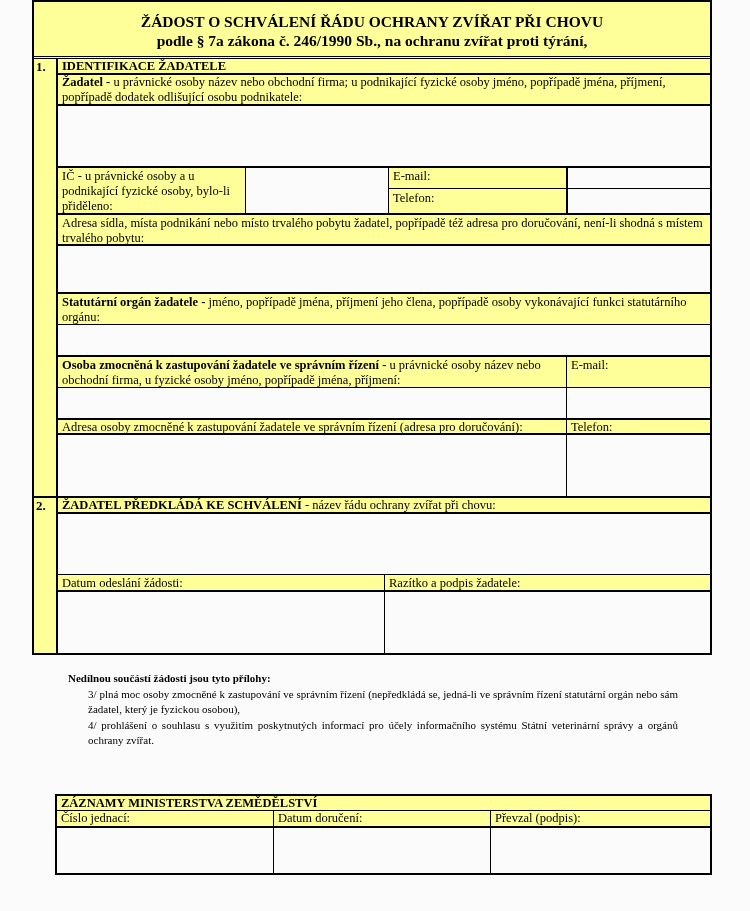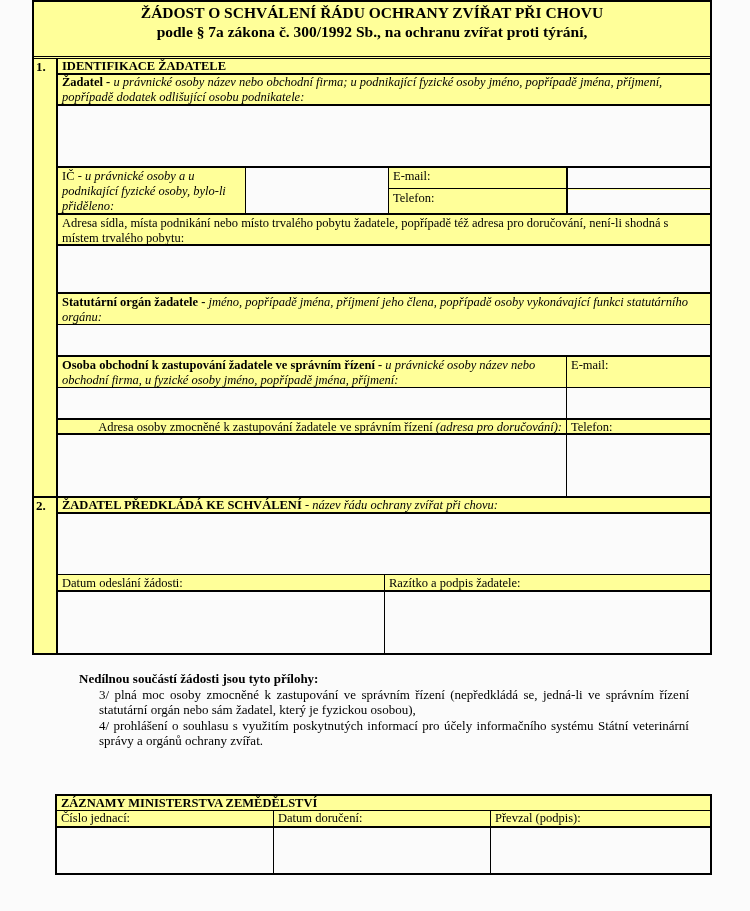--- a/index.html
+++ b/index.html
@@ -3,47 +3,47 @@
 <meta charset="utf-8">
 <style>
   html, body { margin:0; padding:0; background:#fbfbfb; }
   body { width:750px; height:911px; position:relative; overflow:hidden;
          font-family:"Liberation Serif", serif; color:#000; }
   .y { background:#ffff99; }
   .w { background:#fbfbfb; }
   .abs { position:absolute; box-sizing:border-box; }
   .t { font-size:12.5px; line-height:15px; padding:1px 4px; }
   .b { font-weight:bold; }
-  .i { font-style:italic; }
+  .i { }
 
   
   #frame { left:32px; top:0; width:680px; height:655px; border:2px solid #000; background:#ffff99; }
   #title { left:32px; top:0; width:680px; height:58px; text-align:center;
-           font-weight:bold; font-size:15.5px; line-height:19px; padding-top:3px; }
+           font-weight:bold; font-size:15.5px; line-height:19px; padding-top:12px; }
   .hl { height:2px; background:#000; }
   .hl1 { height:1px; background:#000; }
   .vl { width:2px; background:#000; }
   .vl1 { width:1px; background:#000; }
 
   .num { font-weight:bold; font-size:13px; }
 
-  #attach { left:79px; top:671px; width:610px; font-size:13px; line-height:15.5px; }
+  #attach { left:68px; top:671px; width:610px; font-size:11px; line-height:15.5px; }
   #attach .head { font-weight:bold; }
   #attach .item { padding-left:20px; text-align:justify; }
 
   #mz { left:55px; top:794px; width:657px; height:81px; border:2px solid #000; background:#fbfbfb; }
 </style>
 </head>
 <body>
 
 <div class="abs" id="frame"></div>
 
 <div class="abs" id="title">
   <div>ŽÁDOST O SCHVÁLENÍ ŘÁDU OCHRANY ZVÍŘAT PŘI CHOVU</div>
-  <div>podle § 7a zákona č. 300/1992 Sb., na ochranu zvířat proti týrání,</div>
+  <div>podle § 7a zákona č. 246/1990 Sb., na ochranu zvířat proti týrání,</div>
 </div>
 
 <div class="abs hl1" style="left:32px;top:56px;width:680px;"></div>
 <div class="abs hl1" style="left:32px;top:58px;width:680px;"></div>
 
 <div class="abs vl" style="left:56px;top:58px;height:597px;"></div>
 
 <div class="abs num" style="left:36px;top:59px;">1.</div>
 
 <div class="abs t b" style="left:58px;top:58px;width:516px;height:16px;">IDENTIFIKACE ŽADATELE</div>
@@ -64,43 +64,43 @@
 <div class="abs w" style="left:246px;top:168px;width:142px;height:46px;"></div>
 <div class="abs vl1" style="left:388px;top:168px;height:46px;"></div>
 <div class="abs t" style="left:389px;top:168px;width:177px;height:20px;">E-mail:</div>
 <div class="abs hl1" style="left:389px;top:188px;width:322px;"></div>
 <div class="abs t" style="left:389px;top:190px;width:177px;height:22px;">Telefon:</div>
 <div class="abs vl" style="left:566px;top:168px;height:46px;"></div>
 <div class="abs w" style="left:568px;top:168px;width:142px;height:20px;"></div>
 <div class="abs w" style="left:568px;top:190px;width:142px;height:24px;"></div>
 <div class="abs hl" style="left:57px;top:213px;width:654px;"></div>
 
-<div class="abs t" style="left:58px;top:215px;width:652px;height:30px;">Adresa sídla, místa podnikání nebo místo trvalého pobytu žadatele, popřípadě též adresa pro doručování, není-li shodná s místem trvalého pobytu:</div>
+<div class="abs t" style="left:58px;top:215px;width:652px;height:30px;">Adresa sídla, místa podnikání nebo místo trvalého pobytu žadatel, popřípadě též adresa pro doručování, není-li shodná s místem trvalého pobytu:</div>
 <div class="abs hl" style="left:57px;top:244px;width:654px;"></div>
 <div class="abs w" style="left:58px;top:246px;width:652px;height:46px;"></div>
 <div class="abs hl" style="left:57px;top:292px;width:654px;"></div>
 
 <div class="abs t" style="left:58px;top:294px;width:652px;height:30px;">
   <span class="b">Statutární orgán žadatele -</span><span class="i"> jméno, popřípadě jména, příjmení jeho člena, popřípadě osoby vykonávající funkci statutárního orgánu:</span>
 </div>
 <div class="abs hl1" style="left:57px;top:324px;width:654px;"></div>
 <div class="abs w" style="left:58px;top:325px;width:652px;height:30px;"></div>
 <div class="abs hl" style="left:57px;top:355px;width:654px;"></div>
 
 <div class="abs t" style="left:58px;top:357px;width:508px;height:30px;">
-  <span class="b">Osoba </span><span class="b">obchodní k zastupování žadatele ve správním řízení -</span><span class="i"> u právnické osoby název nebo obchodní firma, u fyzické osoby jméno, popřípadě jména, příjmení:</span>
+  <span class="b">Osoba </span><span class="b">zmocněná k zastupování žadatele ve správním řízení -</span><span class="i"> u právnické osoby název nebo obchodní firma, u fyzické osoby jméno, popřípadě jména, příjmení:</span>
 </div>
 <div class="abs vl1" style="left:566px;top:357px;height:140px;"></div>
 <div class="abs t" style="left:567px;top:357px;width:143px;height:30px;">E-mail:</div>
 <div class="abs hl1" style="left:57px;top:387px;width:654px;"></div>
 <div class="abs w" style="left:58px;top:388px;width:508px;height:30px;"></div>
 <div class="abs w" style="left:567px;top:388px;width:143px;height:30px;"></div>
 <div class="abs hl" style="left:57px;top:418px;width:654px;"></div>
 
-<div class="abs t" style="left:58px;top:420px;width:508px;height:22px;line-height:13px;white-space:nowrap;text-align:right;">
+<div class="abs t" style="left:58px;top:420px;width:508px;height:22px;line-height:13px;white-space:nowrap;">
   <span>Adresa osoby zmocněné k zastupování žadatele ve správním řízení </span><span class="i">(adresa pro doručování):</span>
 </div>
 <div class="abs t" style="left:567px;top:420px;width:143px;height:14px;line-height:13px;">Telefon:</div>
 <div class="abs hl" style="left:57px;top:433px;width:654px;"></div>
 <div class="abs w" style="left:58px;top:435px;width:508px;height:61px;"></div>
 <div class="abs w" style="left:567px;top:435px;width:143px;height:61px;"></div>
 <div class="abs hl" style="left:32px;top:496px;width:680px;"></div>
 
 <div class="abs num" style="left:36px;top:498px;">2.</div>
 <div class="abs t" style="left:58px;top:498px;width:652px;height:14px;line-height:13px;">

